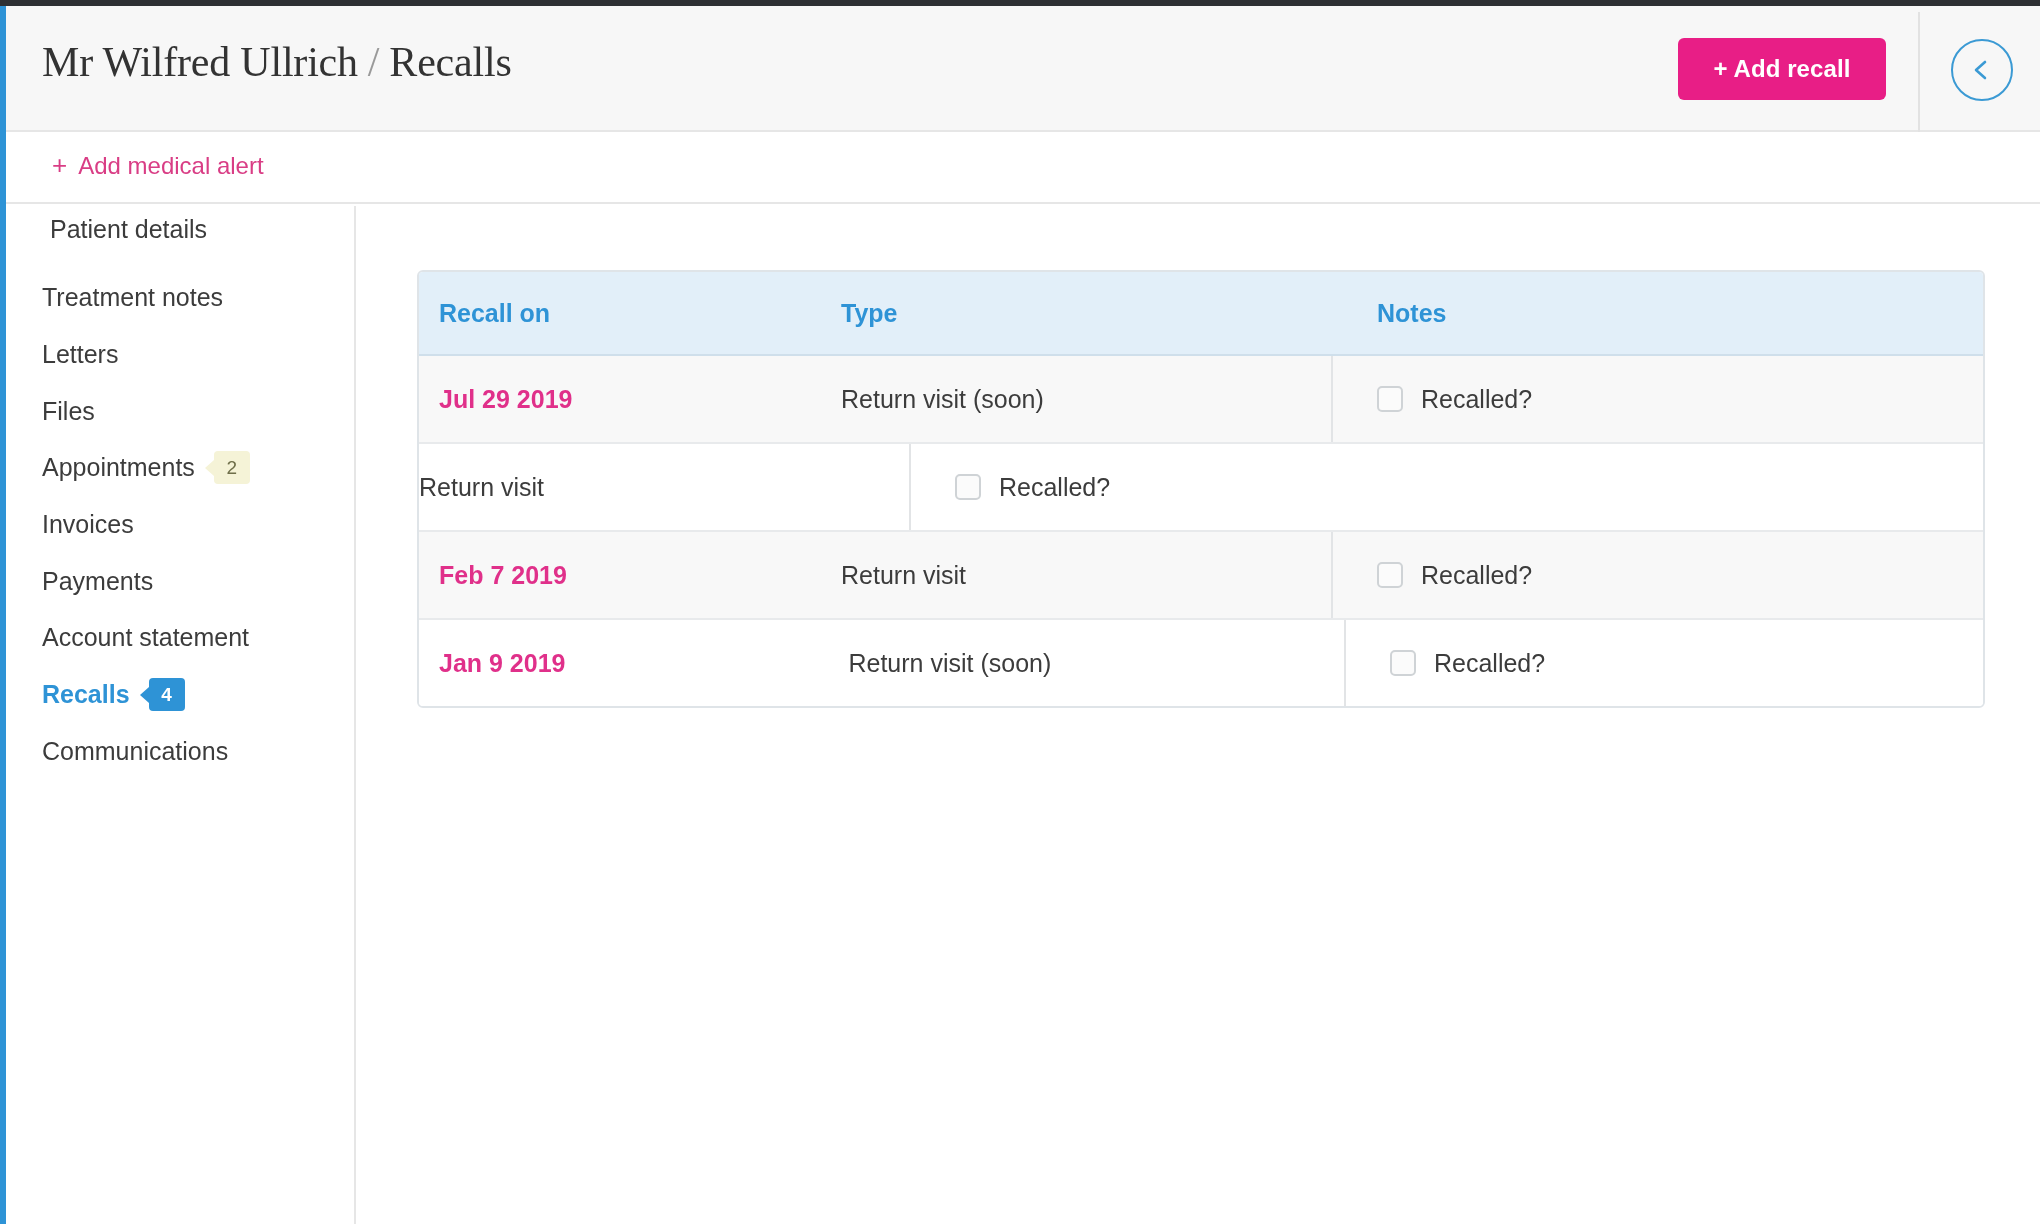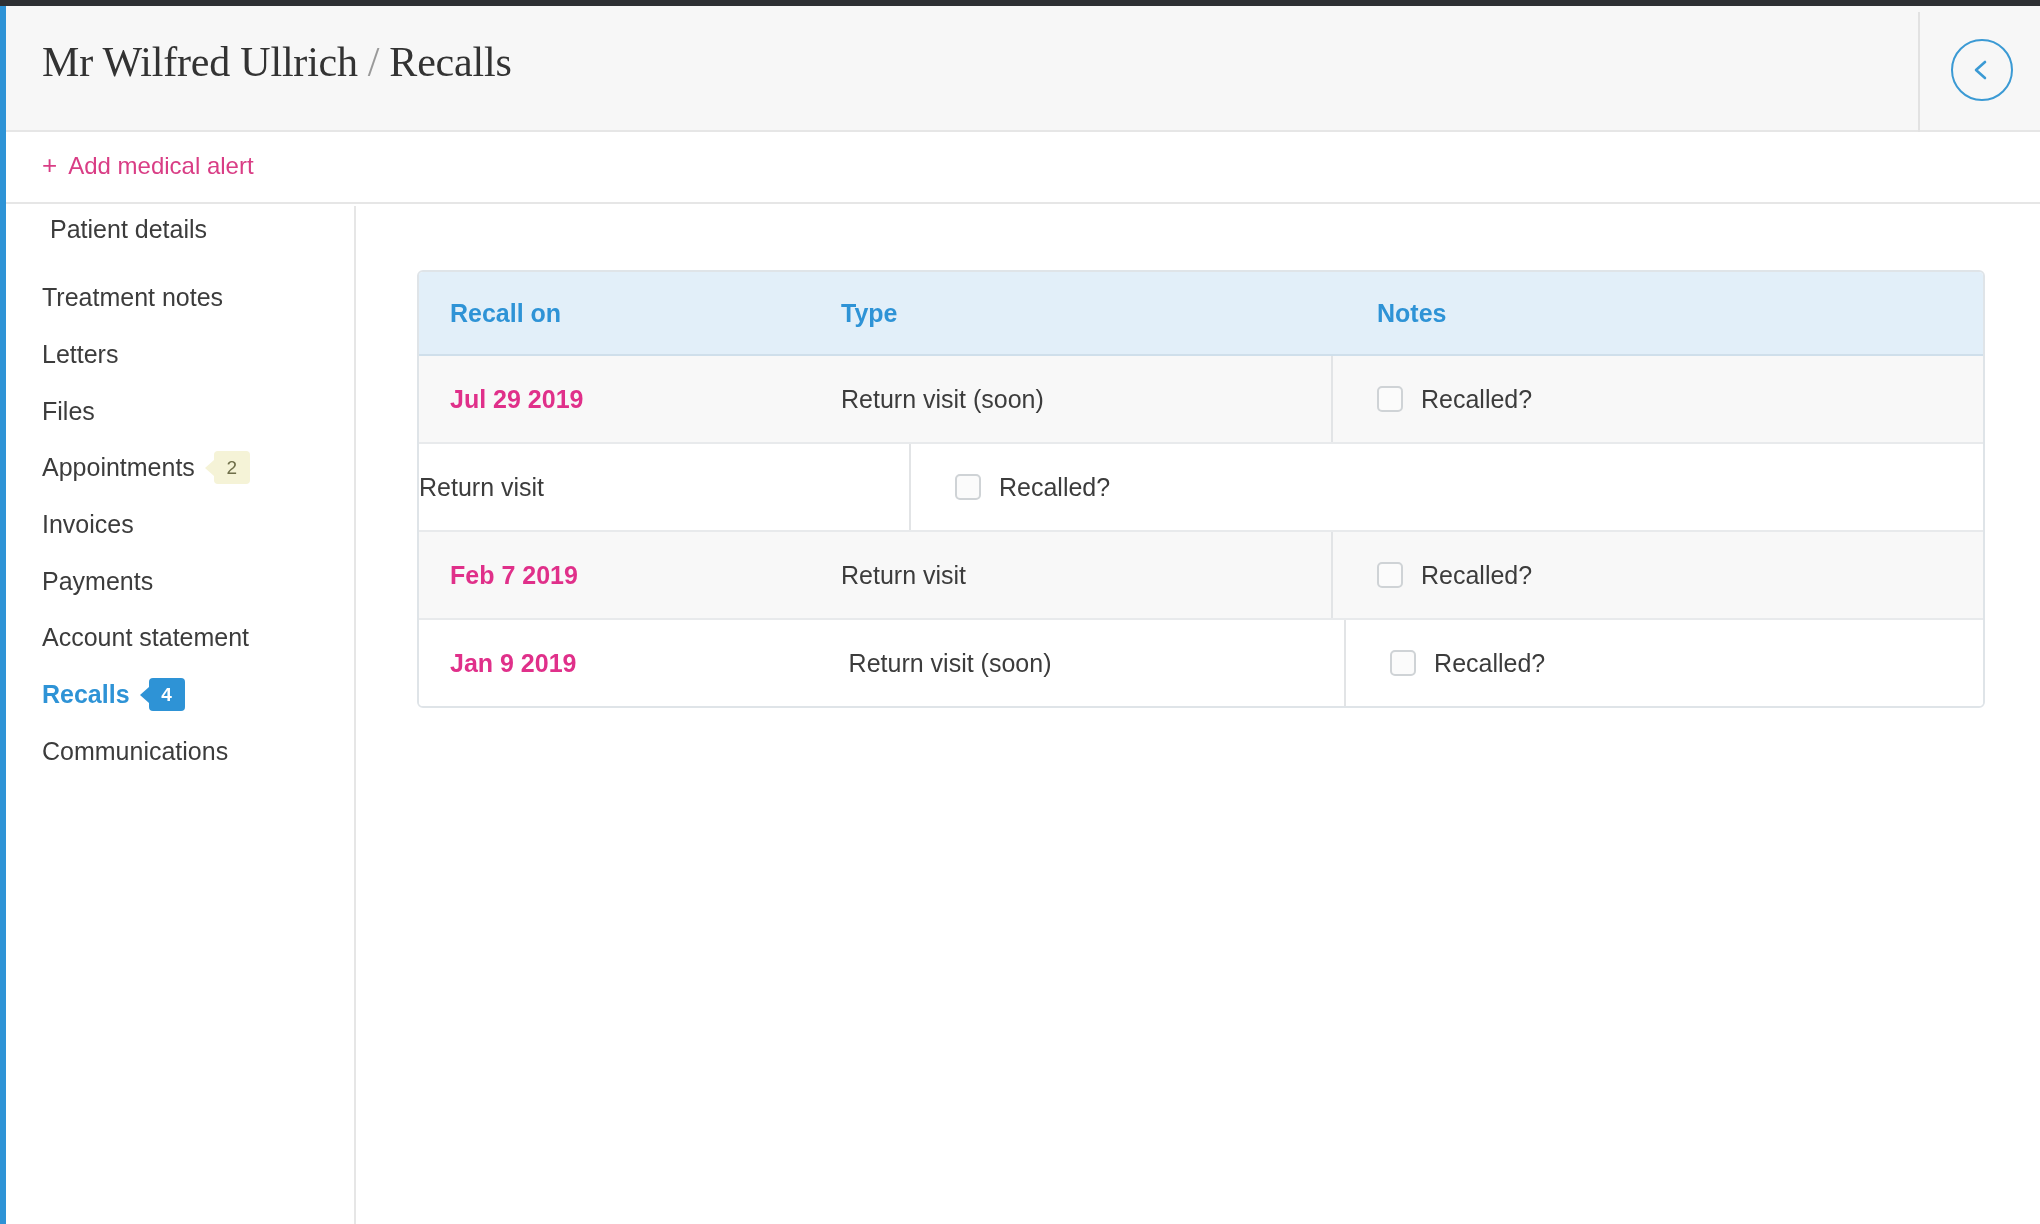--- a/index.html
+++ b/index.html
@@ -80,21 +80,21 @@
 
   
   .alert-bar {
     position: absolute; left: 6px; top: 132px;
     width: 2034px; height: 72px;
     background: #ffffff;
     border-bottom: 2px solid #e6e6e6;
     box-sizing: border-box;
   }
   .add-alert-link {
-    position: absolute; left: 36px; top: 18px;
+    position: absolute; left: 46px; top: 18px;
     color: #d93d85;
     font-size: 24px;
     text-decoration: none;
     white-space: nowrap;
     cursor: pointer;
   }
   .add-alert-link .plus {
     font-size: 26px;
     font-weight: 400;
     margin-right: 11px;
@@ -179,21 +179,21 @@
     background: #e2eff9;
     border-bottom: 2px solid #cfdfeb;
   }
   .th {
     font-size: 25px;
     font-weight: bold;
     color: #2e93d6;
     display: flex; align-items: center;
     white-space: nowrap;
   }
-  .col-date   { width: 422px; padding-left: 31px; box-sizing: border-box; }
+  .col-date   { width: 422px; padding-left: 20px; box-sizing: border-box; }
   .col-type   { width: 490px; box-sizing: border-box; }
   .col-notes  { width: 652px; padding-left: 46px; box-sizing: border-box; }
 
   .trow {
     display: flex;
     height: 86px;
     border-bottom: 2px solid #e8eaec;
     background: #ffffff;
   }
   .trow:nth-child(odd) { background: #f8f8f8; }
@@ -237,20 +237,21 @@
 <div id="app">
 
   <div class="top-bar"></div>
   <div class="left-rail"></div>
 
   <div class="header">
     <div class="page-title">
       <span>Mr Wilfred Ullrich</span><span class="sep">/</span><span class="crumb-current">Recalls</span>
     </div>
 
+    <button class="add-recall-btn">+ Add recall</button>
 
     <div class="header-divider"></div>
 
     <button class="back-btn">
       <span>
         <svg width="26" height="26" viewBox="0 0 26 26" aria-hidden="true">
           <polyline points="16,5 7,13 16,21" fill="none" stroke="#3b9ad4" stroke-width="2.6" stroke-linecap="round" stroke-linejoin="round"></polyline>
         </svg>
       </span>
     </button>

